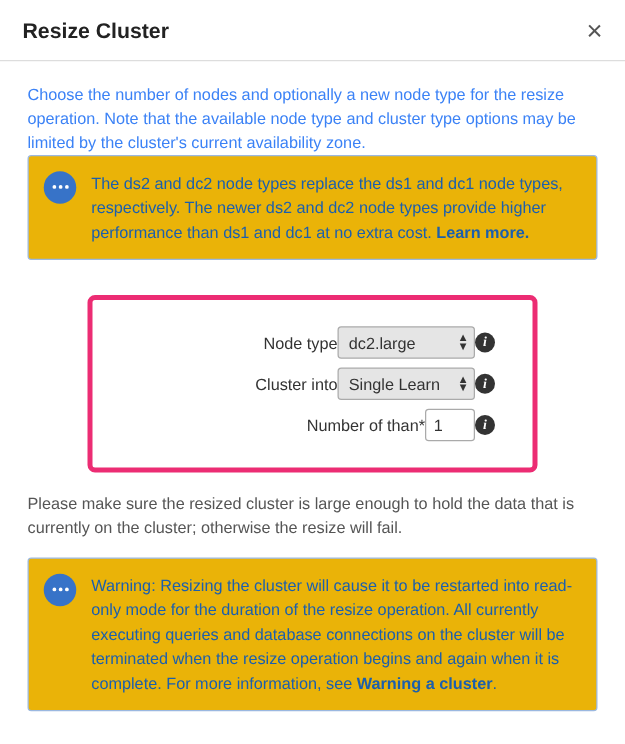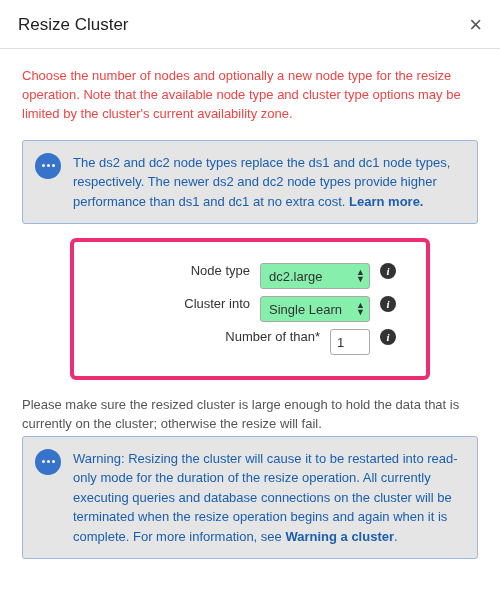--- a/index.html
+++ b/index.html
@@ -12,36 +12,36 @@
     width: 500px;
   }
   .modal { width: 500px; }
   .modal-header {
     padding: 14px 18px 12px 18px;
     border-bottom: 1px solid #ddd;
     display: flex;
     align-items: center;
     justify-content: space-between;
   }
-  .modal-title { font-size: 17px; font-weight: 400; color: #222; }
+  .modal-title { font-size: 17px; font-weight: 700; color: #222; }
   .close-x {
     font-size: 22px; color: #555; cursor: pointer; line-height: 1;
     font-weight: 300;
   }
   .modal-body { padding: 18px 22px 10px 22px; }
-  .intro { color: #ef4444; line-height: 1.45; margin-bottom: 16px; }
+  .intro { color: #3b82f6; line-height: 1.45; }
   .info-box {
     border: 1px solid #9bb8e0;
     border-radius: 3px;
-    background: #e5e5e5;
+    background: #eab308;
     padding: 12px 14px 12px 50px;
     position: relative;
     color: #1b5fae;
     line-height: 1.5;
-    margin-bottom: 14px;
+    margin-bottom: 28px;
   }
   .info-box .bubble {
     position: absolute;
     left: 12px; top: 12px;
     width: 26px; height: 26px;
     border-radius: 50%;
     background: #3773c8;
     display: flex; align-items: center; justify-content: center;
     gap: 2px;
   }
@@ -49,32 +49,32 @@
   .info-box b, .info-box strong { font-weight: 700; }
   .form-zone {
     border: 4px solid #ec2c73;
     border-radius: 6px;
     padding: 14px 30px 14px 10px;
     margin: 0 auto 16px auto;
     width: 360px;
   }
   .form-row {
     display: flex;
+    align-items: center;
     justify-content: flex-end;
-    gap: 10px;
     margin: 7px 0;
   }
   .form-label { text-align: right; color: #333; font-size: 13px; flex: 0 0 140px; }
   .select-wrap {
     position: relative;
     width: 110px;
     height: 26px;
     border: 1px solid #aaa;
     border-radius: 3px;
-    background: #86efac;
+    background: #e5e5e5;
     display: flex; align-items: center;
     padding: 0 18px 0 8px;
     font-size: 13px;
   }
   .select-wrap .arrows {
     position: absolute; right: 4px; top: 50%; transform: translateY(-50%);
     font-size: 9px; line-height: 7px; color:#333; text-align:center;
   }
   .num-input {
     width: 40px; height: 26px;
@@ -83,21 +83,21 @@
     display:flex; align-items:center;
   }
   .info-i {
     width: 16px; height: 16px; border-radius: 50%;
     background: #333; color: #fff; font-weight: bold; font-style: italic;
     font-family: Georgia, serif;
     display: inline-flex; align-items: center; justify-content: center;
     font-size: 11px;
     flex: 0 0 16px;
   }
-  .warn-text { color:#555; line-height:1.45; margin-bottom: 2px; }
+  .warn-text { color:#555; line-height:1.45; margin-bottom: 14px; }
 </style>
 </head>
 <body>
 
 <div class="modal">
 
   <div class="modal-header">
     <div class="modal-title">Resize Cluster</div>
     <div class="close-x">×</div>
   </div>

